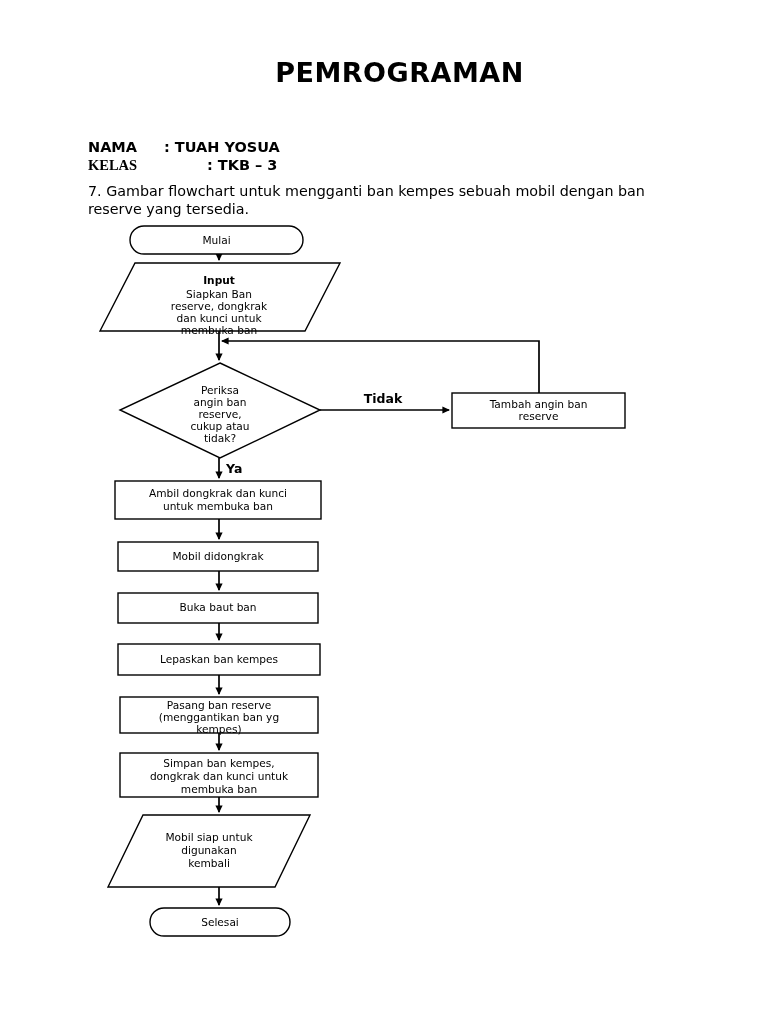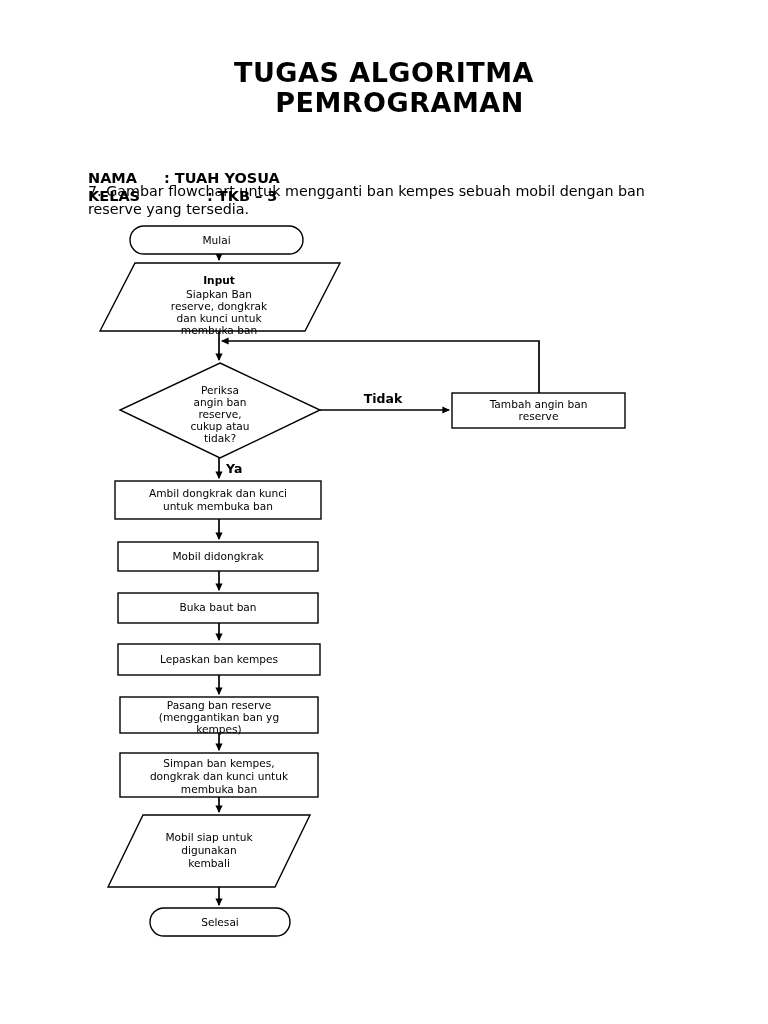--- a/index.html
+++ b/index.html
@@ -35,22 +35,22 @@
   .meta {
     position: absolute;
     left: 88px;
     top: 138px;
     font-size: 14.5px;
     font-weight: bold;
     line-height: 18px;
   }
   .meta-row { display: block; white-space: pre; }
   .meta-label { display: inline-block; }
-  .meta-row.nama .meta-label { width: 76px; margin-top: 31px; }
-  .meta-row.kelas .meta-label { width: 119px; }
+  .meta-row.nama .meta-label { width: 76px; }
+  .meta-row.kelas .meta-label { width: 119px; font-family: Liberation Serif, serif; }
   .intro {
     position: absolute;
     left: 88px;
     top: 182px;
     width: 600px;
     font-size: 14.3px;
     line-height: 18px;
   }
   svg.flow {
     position: absolute;
@@ -82,21 +82,20 @@
     font-weight: bold;
   }
   svg.flow text.branch-ya { text-anchor: start; }
 </style>
 </head>
 <body>
 
 <div class="page">
 
   <div class="doc-title">
-    <span>TUGAS ALGORITMA</span>
     <span class="line2">PEMROGRAMAN</span>
   </div>
 
   <div class="meta">
     <span class="meta-row nama"><span class="meta-label">NAMA</span><span>: TUAH YOSUA</span></span>
     <span class="meta-row kelas"><span class="meta-label">KELAS</span><span>: TKB – 3</span></span>
   </div>
 
   <div class="intro">7. Gambar flowchart untuk mengganti ban kempes sebuah mobil dengan ban reserve yang tersedia.</div>
 

